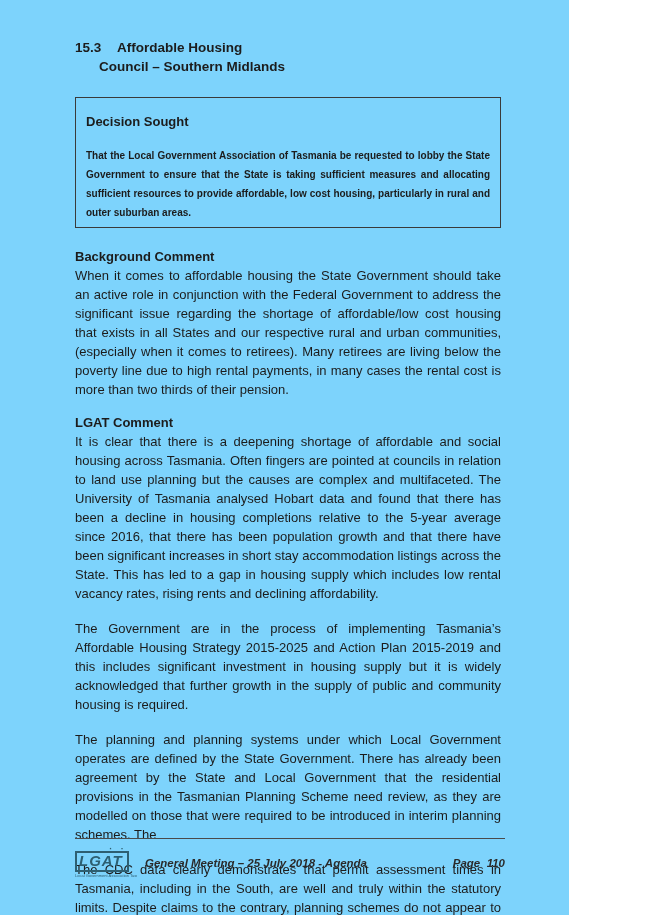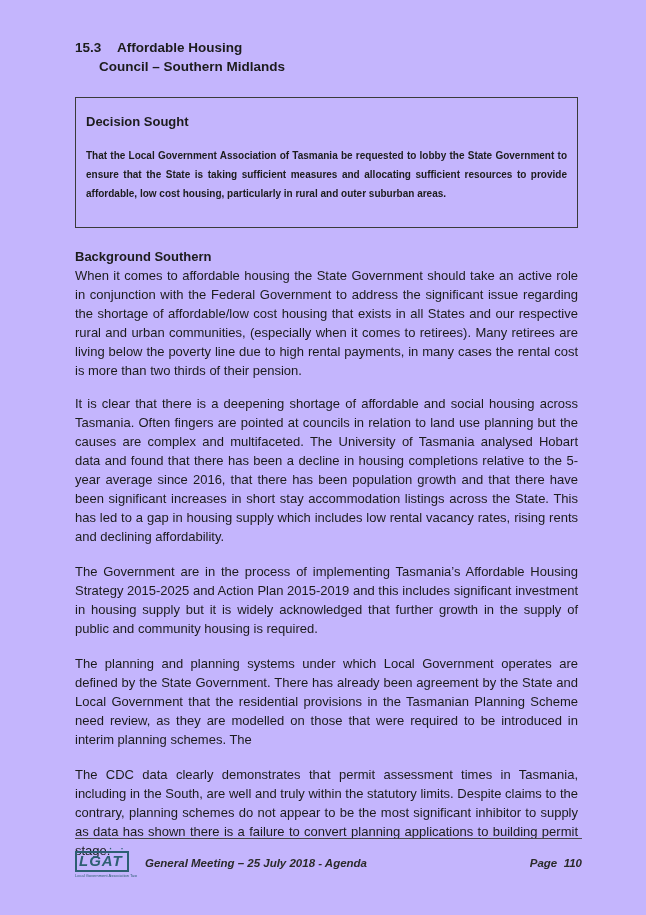--- a/index.html
+++ b/index.html
@@ -2,23 +2,23 @@
 <html><head>
 <meta charset="utf-8">
 <style>
   html, body {
     margin: 0;
     padding: 0;
     background: #ffffff;
   }
   .page {
     position: relative;
-    width: 646px;
+    width: 569px;
     height: 915px;
-    background: #c4b5fd;
+    background: #7dd3fc;
     font-family: "Liberation Sans", sans-serif;
     color: #1c1c1c;
     box-sizing: border-box;
     padding: 38px 68px 0 75px;
     overflow: hidden;
   }
   
   .heading-row {
     display: flex;
     font-weight: bold;
@@ -142,25 +142,26 @@
     <span>Affordable Housing</span>
   </div>
   <div class="heading-subtitle">Council – Southern Midlands</div>
 
   <div class="decision-box">
     <div class="decision-heading">Decision Sought</div>
     <div class="decision-body">That the Local Government Association of Tasmania be requested to lobby the State Government to ensure that the State is taking sufficient measures and allocating sufficient resources to provide affordable, low cost housing, particularly in rural and outer suburban areas.</div>
   </div>
 
   <div class="section-bg">
-    <div class="sec-heading">Background Southern</div>
+    <div class="sec-heading">Background Comment</div>
     <p class="para">When it comes to affordable housing the State Government should take an active role in conjunction with the Federal Government to address the significant issue regarding the shortage of affordable/low cost housing that exists in all States and our respective rural and urban communities, (especially when it comes to retirees).  Many retirees are living below the poverty line due to high rental payments, in many cases the rental cost is more than two thirds of their pension.</p>
   </div>
 
   <div class="section-lgat">
+    <div class="sec-heading">LGAT Comment</div>
     <p class="para">It is clear that there is a deepening shortage of affordable and social housing across Tasmania. Often fingers are pointed at councils in relation to land use planning but the causes are complex and multifaceted.  The University of Tasmania analysed Hobart data and found that there has been a decline in housing completions relative to the 5-year average since 2016, that there has been population growth and that there have been significant increases in short stay accommodation listings across the State. This has led to a gap in housing supply which includes low rental vacancy rates, rising rents and declining affordability.</p>
     <p class="para">The Government are in the process of implementing Tasmania’s Affordable Housing Strategy 2015-2025 and Action Plan 2015-2019 and this includes significant investment in housing supply but it is widely acknowledged that further growth in the supply of public and community housing is required.</p>
     <p class="para">The planning and planning systems under which Local Government operates are defined by the State Government. There has already been agreement by the State and Local Government that the residential provisions in the Tasmanian Planning Scheme need review, as they are modelled on those that were required to be introduced in interim planning schemes.  The</p>
     <p class="para">The CDC data clearly demonstrates that permit assessment times in Tasmania, including in the South, are well and truly within the statutory limits.  Despite claims to the contrary, planning schemes do not appear to be the most significant inhibitor to supply as data has shown there is a failure to convert planning applications to building permit stage.</p>
   </div>
 
   <div class="footer">
     <div class="footer-row">
       <div class="lgat-logo">
         <span class="lgat-box">

